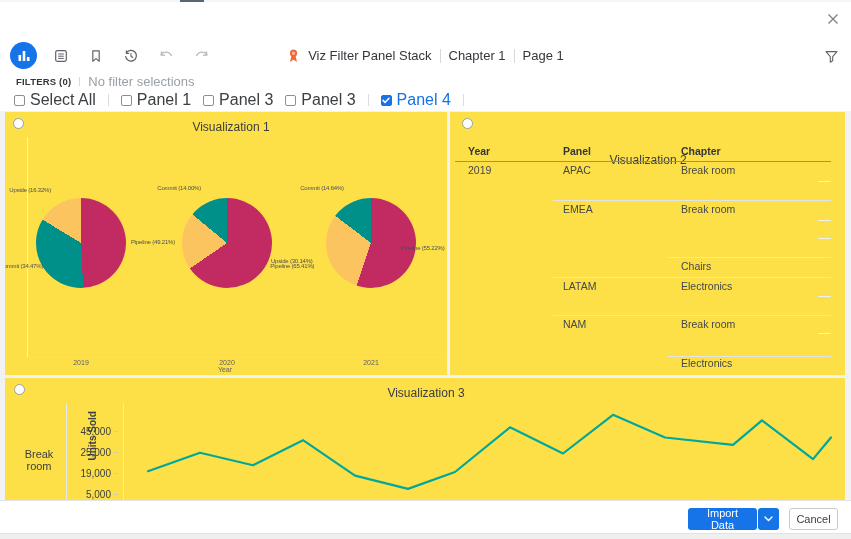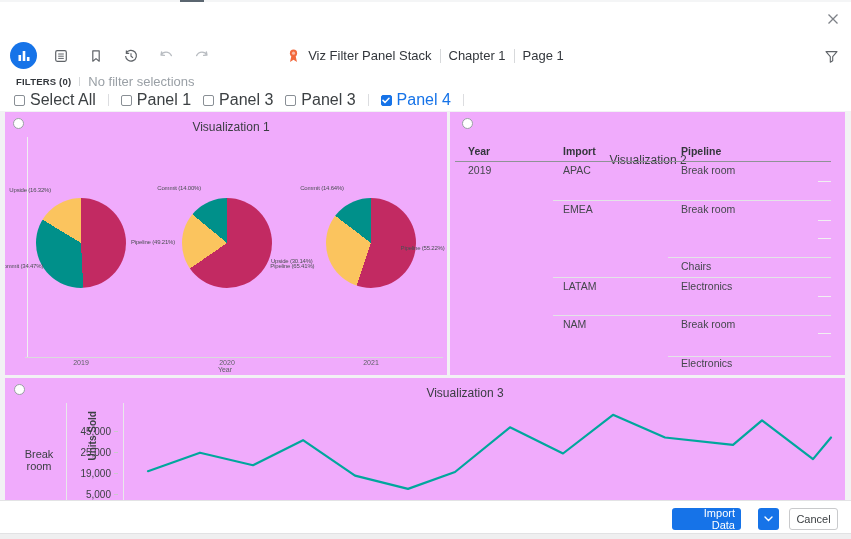--- a/index.html
+++ b/index.html
@@ -31,21 +31,21 @@
   
   .panelbar{left:0;top:89px;width:851px;height:22px;background:#fff;display:flex;align-items:center;padding-left:14px;box-sizing:border-box;gap:12px;}
   .pb-item{display:flex;align-items:center;gap:5px;cursor:pointer;}
   .pb-box{width:11px;height:11px;border:1.4px solid #898f95;border-radius:2px;background:#fff;box-sizing:border-box;display:flex;align-items:center;justify-content:center;}
   .pb-box.checked{background:#1673e8;border-color:#1673e8;}
   .pb-label{font-size:16px;color:#3c4043;}
   .pb-label.checked{color:#1673e8;}
   .pb-div{width:1px;height:12px;background:#dcdde0;}
   
   .content{left:0;top:111px;width:851px;height:389px;background:#f2f2f4;}
-  .card{position:absolute;background:#f0abfc;overflow:hidden;}
+  .card{position:absolute;background:#fde047;overflow:hidden;}
   #card-viz1{left:5px;top:1px;width:442px;height:263px;}
   #card-viz2{left:450px;top:1px;width:395px;height:263px;}
   #card-viz3{left:5px;top:267px;width:840px;height:122px;}
   .viz-title{position:absolute;font-size:12px;color:#3a3d42;white-space:nowrap;transform:translateX(-50%);}
   .radio{position:absolute;width:9px;height:9px;border:1.2px solid #9aa0a5;border-radius:50%;background:#fff;cursor:pointer;}
   
   .pie{position:absolute;border-radius:50%;cursor:pointer;}
   .pie-label{position:absolute;font-size:6px;letter-spacing:-0.2px;color:#4c4f54;white-space:nowrap;}
   .x-tick{position:absolute;font-size:7px;color:#5f6166;white-space:nowrap;}
   .axis-h{position:absolute;left:20px;top:245px;width:418px;height:1px;background:#dadadc;}
@@ -60,21 +60,21 @@
   
   .row-label{position:absolute;left:6px;top:70px;width:56px;text-align:center;font-size:11px;color:#3c4043;}
   .ylab{position:absolute;left:63px;top:77px;font-size:10px;font-weight:700;color:#3c4043;transform:rotate(-90deg) translateX(50%);transform-origin:center;white-space:nowrap;}
   .ytick{position:absolute;font-size:10px;color:#3c4043;width:44px;text-align:right;transform:translateY(-50%);}
   .ytick-dash{position:absolute;width:4px;height:1px;background:#c9c9cb;}
   .vguide{position:absolute;top:25px;width:1px;height:97px;background:#e8e8ea;}
   .line-svg{position:absolute;left:0;top:0;}
   
   .footer{left:0;top:500px;width:851px;height:33px;background:#fff;border-top:1px solid #e3e3e5;}
   .btn{position:absolute;top:7px;height:22px;box-sizing:border-box;font-size:11px;border-radius:3px;display:flex;align-items:center;justify-content:center;cursor:pointer;}
-  .btn-import{left:672px;width:69px;background:#1673e8;color:#fff;border:none;text-align:right;}
+  .btn-import{left:688px;width:69px;background:#1673e8;color:#fff;border:none;}
   .btn-split{left:758px;width:21px;background:#1673e8;border:none;}
   .btn-cancel{left:789px;width:49px;background:#fff;color:#3c4043;border:1px solid #c9cacc;}
   .bottom-strip{left:0;top:533px;width:851px;height:6px;background:#efeff0;border-top:1px solid #e2e2e4;}
   svg{display:block;}
 </style>
 </head>
 <body>
 
 <div class="abs top-strip">
     <span class="seg"></span>
@@ -220,22 +220,22 @@
       <span class="pie-label" style="left: 395.598px; top: 135.898px; transform: translate(0px, -50%);">Pipeline (55.22%)</span>
       <span class="pie-label" style="left: 307.652px; top: 148.79px; transform: translate(-100%, -50%);">Upside (30.14%)</span>
       <span class="pie-label" style="left: 338.923px; top: 76.3389px; transform: translate(-100%, -50%);">Commit (14.64%)</span>
       <span class="x-tick" style="left: 366px; top: 247px; transform: translateX(-50%);">2021</span>
     </div>
 
   <div class="card" id="card-viz2">
     <div class="radio" style="left:12px;top:6px;"></div>
     <div class="viz-title" style="left:198px;top:0;margin-top:41px;">Visualization 2</div>
   <span class="th" style="left: 18px; top: 33px;">Year</span>
-      <span class="th" style="left: 113px; top: 33px;">Import</span>
-      <span class="th" style="left: 231px; top: 33px;">Pipeline</span>
+      <span class="th" style="left: 113px; top: 33px;">Panel</span>
+      <span class="th" style="left: 231px; top: 33px;">Chapter</span>
       <div></div>
       <span class="td" style="left: 18px; top: 52px;">2019</span>
       <span class="td" style="left: 113px; top: 52px;">APAC</span>
       <span class="td" style="left: 231px; top: 52px;">Break room</span>
       <div></div>
       <span class="td" style="left: 113px; top: 91px;">EMEA</span>
       <span class="td" style="left: 231px; top: 91px;">Break room</span>
       <div></div>
       <span class="td" style="left: 231px; top: 148px;">Chairs</span>
       <div></div>
@@ -254,21 +254,21 @@
       <div class="sep" style="left: 218px; top: 244px; width: 163px;"></div>
       <div class="sep faint" style="left: 368px; top: 69px; width: 13px;"></div>
       <div class="sep faint" style="left: 368px; top: 108px; width: 13px;"></div>
       <div class="sep faint" style="left: 368px; top: 126px; width: 13px;"></div>
       <div class="sep faint" style="left: 368px; top: 184px; width: 13px;"></div>
       <div class="sep faint" style="left: 368px; top: 221px; width: 13px;"></div>
     </div>
 
   <div class="card" id="card-viz3">
     <div class="radio" style="left:9px;top:6px;"></div>
-    <div class="viz-title" style="left:460px;top:8px;">Visualization 3</div>
+    <div class="viz-title" style="left:421px;top:8px;">Visualization 3</div>
     <div class="row-label">Break room</div>
     <div class="vguide" style="left:61px;"></div>
     <div class="vguide" style="left:118px;"></div>
     <div class="ylab">Units Sold</div>
   <span class="ytick" style="left: 62px; top: 53px;">45,000</span>
       <div class="ytick-dash" style="left: 109px; top: 53px;"></div>
       <span class="ytick" style="left: 62px; top: 73.8333px;">25,000</span>
       <div class="ytick-dash" style="left: 109px; top: 74px;"></div>
       <span class="ytick" style="left: 62px; top: 94.6667px;">19,000</span>
       <div class="ytick-dash" style="left: 109px; top: 95px;"></div>

